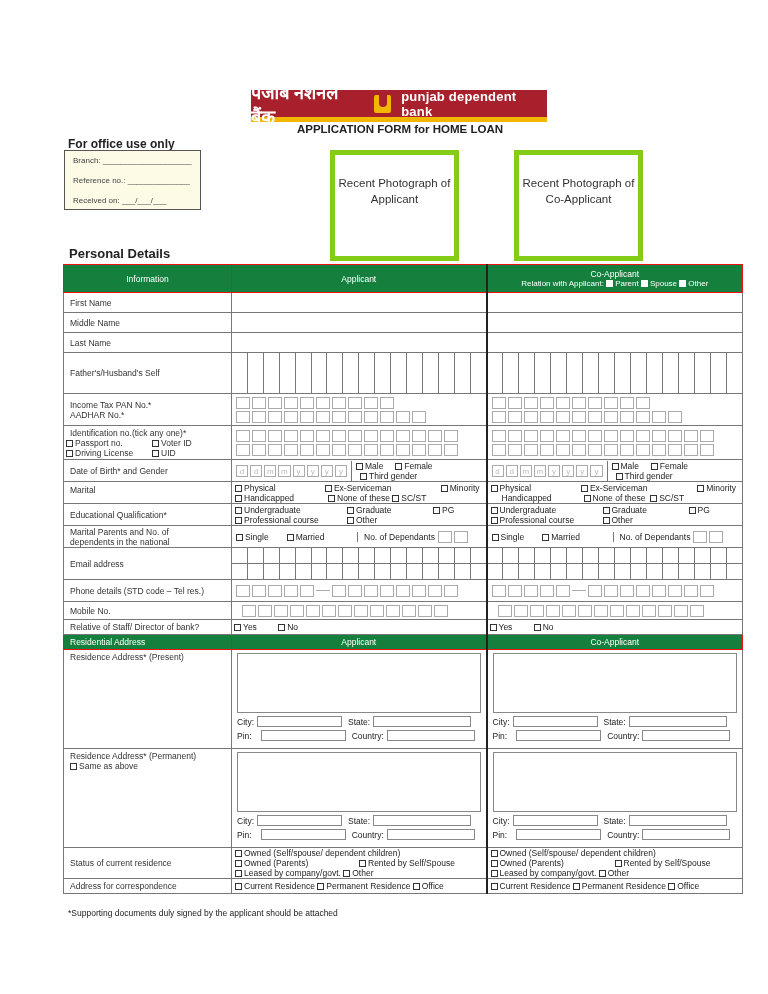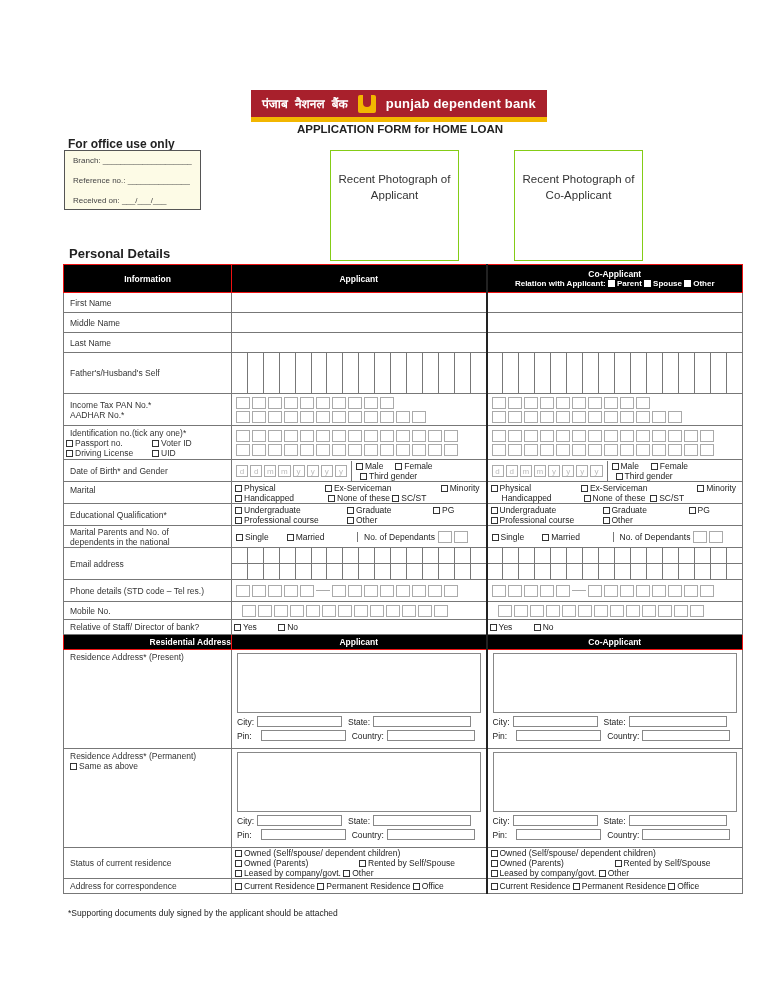--- a/index.html
+++ b/index.html
@@ -1,31 +1,31 @@
 <!DOCTYPE html>
 <html><head>
 <meta charset="utf-8">
 <style>
 *{box-sizing:border-box;margin:0;padding:0}
 html,body{width:768px;height:994px;background:#fff;overflow:hidden}
 body{font-family:"Liberation Sans",sans-serif;color:#222;position:relative}
 .logo{position:absolute;left:251px;top:90px;width:296px;height:32px;background:#a8202c;border-bottom:5px solid #f2b600;display:flex;align-items:center;justify-content:center;gap:10px;color:#fff}
-.logo .hi{font-size:12px;font-weight:bold;font-family:Liberation Mono, monospace}
+.logo .hi{font-size:18px;font-weight:bold;font-family:Liberation Serif, serif}
 .logo .mark{width:18px;height:18px;background:#f2b600;border-radius:2px;position:relative}
 .logo .mark:after{content:"";position:absolute;left:5px;top:0;width:8px;height:12px;background:#a8202c;border-radius:0 0 4px 4px}
 .logo .en{font-size:13px;font-weight:bold;letter-spacing:0.2px}
 .title{position:absolute;left:0;width:800px;top:123px;text-align:center;font-weight:bold;font-size:11.5px}
 .office-h{position:absolute;left:68px;top:137px;font-weight:bold;font-size:12px}
 .office{position:absolute;left:64px;top:150px;width:137px;height:60px;background:#fdfbe6;border:1px solid #555;font-size:8px;color:#444;padding:4px 8px}
 .office div{height:20px;line-height:12px}
-.photo{position:absolute;top:150px;width:129px;height:111px;border:1px solid #84cc16;text-align:center;font-size:11.5px;padding-top:20px;line-height:16px;color:#333}
+.photo{position:absolute;top:150px;width:129px;height:111px;border:5px solid #84cc16;text-align:center;font-size:11.5px;padding-top:20px;line-height:16px;color:#333}
 .pd-h{position:absolute;left:69px;top:246px;font-weight:bold;font-size:13px}
 table{position:absolute;left:63px;width:679px;border-collapse:collapse;table-layout:fixed;font-size:8.5px}
 td{border:1px solid #777;vertical-align:middle;padding:0}
-.hdr td{background:#000000;color:#fff;font-weight:bold;text-align:center;border-color:#ee1111}
+.hdr td{background:#15803d;color:#fff;font-weight:normal;text-align:center;border-color:#ee1111}
 .lab{padding-left:6px;color:#333}
 .colsep{border-left:2px solid #222 !important}
 .grid{display:flex;height:100%}
 .grid span{flex:1;border-left:1px solid #777}
 .grid span:first-child{border-left:none}
 .boxes{display:flex;gap:2px;padding:1px 4px;align-items:center}
 .boxes i{display:inline-block;width:14px;height:12px;border:1px solid #aaa;font-style:normal;font-size:8px;color:#bbb;text-align:center;line-height:11px}
 .cb{display:inline-block;width:7px;height:7px;border:1px solid #333;margin-right:2px;vertical-align:-1px}
 .opt{white-space:nowrap}
 .abox{margin:3px 5px;height:60px;border:1px solid #888}
@@ -641,21 +641,21 @@
             <i></i>
           </div>
         </td>
       </tr>
 <tr style="height:15px">
         <td class="lab">Relative of Staff/ Director of bank?</td>
 <td style="padding-left:2px"><span class="cb"></span><span>Yes</span>&nbsp;&nbsp;&nbsp;&nbsp;&nbsp;&nbsp;&nbsp;&nbsp;&nbsp;<span class="cb"></span><span>No</span></td>
 <td class="colsep" style="padding-left:2px"><span class="cb"></span><span>Yes</span>&nbsp;&nbsp;&nbsp;&nbsp;&nbsp;&nbsp;&nbsp;&nbsp;&nbsp;<span class="cb"></span><span>No</span></td>
       </tr>
 <tr class="hdr" style="height:15px">
-  <td style="text-align:right;padding-left:6px">Residential Address</td>
+  <td style="text-align:left;padding-left:6px">Residential Address</td>
   <td>Applicant</td>
   <td class="colsep">Co-Applicant</td>
 </tr>
 <tr style="height:99px">
         <td class="lab" style="vertical-align:top;padding-top:2px">Residence Address* (Present)</td>
 <td style="vertical-align:top">
           <div class="abox"></div>
 <div class="fld">
             <span>City:</span>
             <i style="width:85px"></i>

